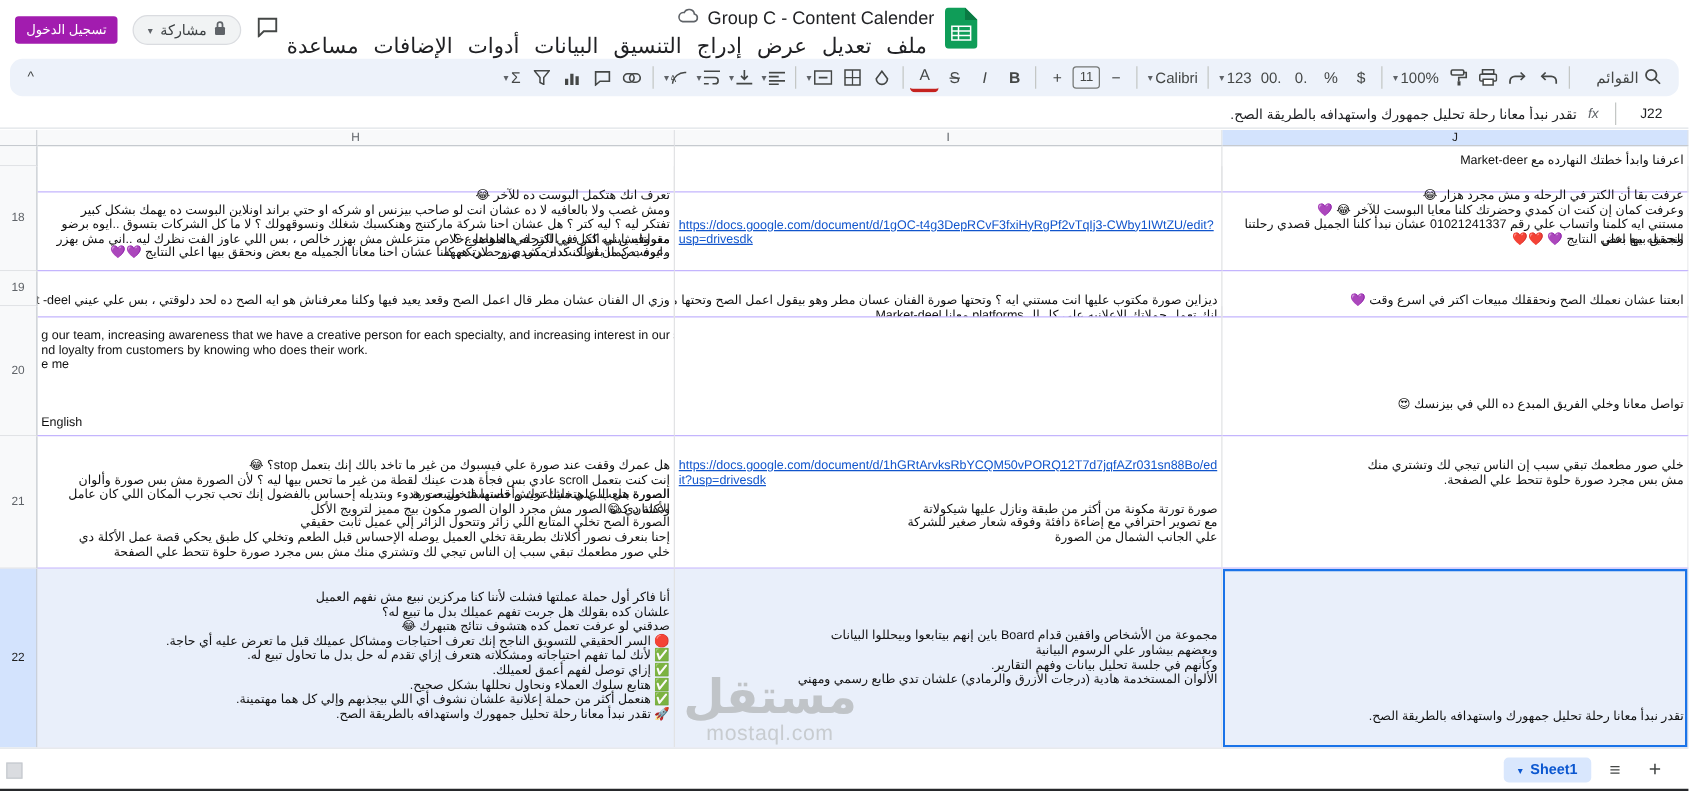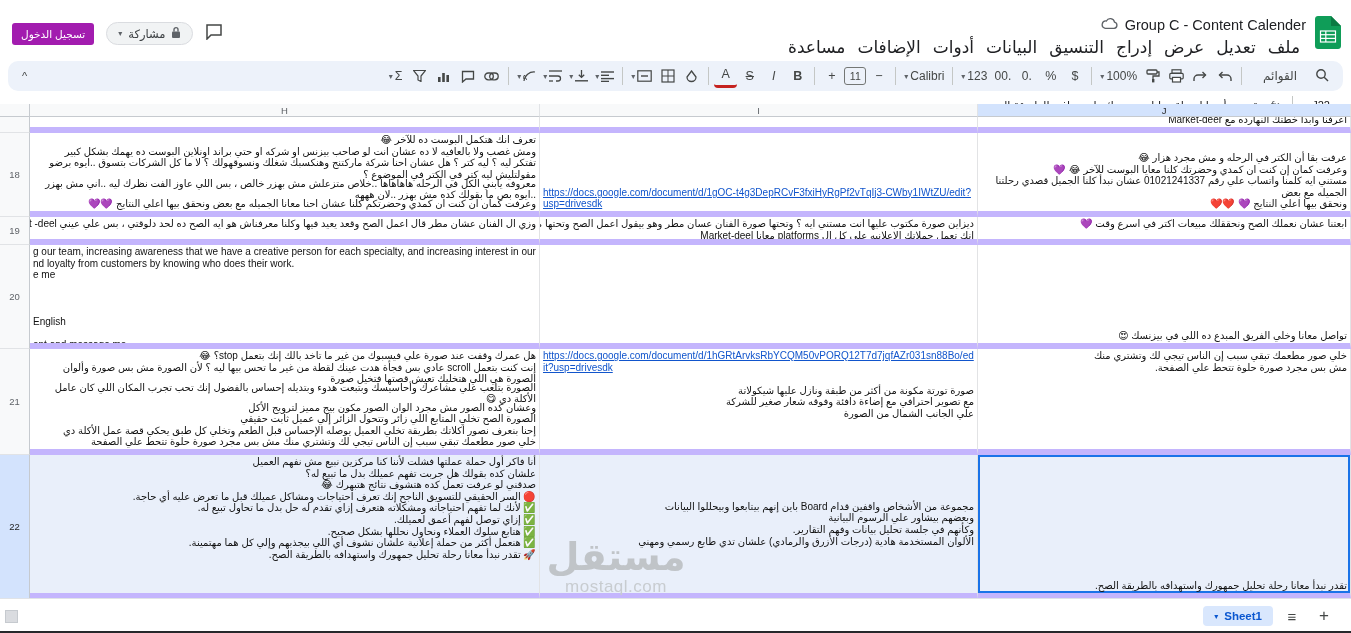--- a/index.html
+++ b/index.html
@@ -1,40 +1,40 @@
 <!DOCTYPE html>
 <html lang="ar"><head>
 <meta charset="utf-8">
 <style>
   *{box-sizing:border-box;margin:0;padding:0}
   body{margin:0;background:#fff}
   .app{position:relative;width:1351px;height:633px;overflow:hidden;background:#fff;
        font-family:"Liberation Sans","DejaVu Sans",sans-serif;direction:rtl;color:#202124}
 
   
-  .topbar{display:flex;justify-content:space-between;align-items:flex-start;padding:16px 10px 0 12px;height:60px}
+  .topbar{display:flex;justify-content:flex-end;align-items:flex-start;padding:6px 10px 0 12px;height:46px}
   .brand{display:flex;gap:9px}
   .doc-head{display:flex;flex-direction:column}
   .title-row{display:flex;align-items:center;gap:7px;direction:ltr;justify-content:flex-end}
   .doc-title{font-size:14.5px;color:#202124}
   .menu-row{display:flex;margin-top:2px}
   .menu-item{font-size:17px;color:#202124;padding:1px 6px;border-radius:4px;cursor:default}
   .top-actions{display:flex;align-items:center;gap:12px;margin-top:6px}
   .share-btn{display:flex;align-items:center;gap:6px;background:#f1f3f4;border:1px solid #dadce0;
              border-radius:14px;padding:3px 11px;font-size:11.5px;color:#3c4043}
   .signin-btn{background:#a21caf;color:#fff;font-size:10.5px;padding:5px 9px;border-radius:3px;white-space:nowrap}
   .caret{font-size:8px;color:#5f6368}
 
   
   .toolbar-wrap{padding:1px 8px 3px}
   .toolbar{display:flex;align-items:center;height:30px;background:#edf2fa;border-radius:10px;padding:0 8px;gap:1px}
   .tbtn{min-width:23px;height:24px;display:flex;align-items:center;justify-content:center;border-radius:4px;
         color:#444746;font-size:12.5px;padding:0 3px;gap:2px}
   .tsep{width:1px;height:18px;background:#c4c7c5;margin:0 4px;flex:none}
-  .tsearch{display:flex;align-items:center;gap:18px;color:#444746;font-size:12px;padding:0 6px 0 16px}
+  .tsearch{display:flex;align-items:center;gap:4px;color:#444746;font-size:12px;padding:0 6px 0 16px}
   .small-txt{font-size:12px;color:#444746}
   .fontsize-box{width:22px;height:18px;border:1px solid #747775;border-radius:3px;font-size:10.5px;
                 display:flex;align-items:center;justify-content:center;color:#444746}
   .bold-b{font-weight:bold}.ital-i{font-style:italic}.strike-s{text-decoration:line-through}
   .acolor{border-bottom:3px solid #c5221f;line-height:11px;padding-bottom:0}
   .collapse-btn{margin-right:auto;font-size:11px;color:#444746;padding-left:6px}
 
   
   .fbar{display:flex;align-items:center;height:23px;border-bottom:1px solid #e0e3e7;padding:0 6px;background:#fff}
   .namebox{width:48px;display:flex;align-items:center;justify-content:center;gap:5px;font-size:11px;color:#202124}
@@ -45,21 +45,21 @@
   .grid{position:absolute;top:104px;left:0;right:0;bottom:35px;direction:ltr;overflow:hidden;background:#fff}
   .ghead{display:flex;height:13px}
   .gcorner{width:30px;flex:none;background:#f8f9fa;border-right:1px solid #c6cacf;border-bottom:1px solid #c6cacf}
   .gcol{display:flex;align-items:center;justify-content:center;font-size:9.5px;color:#5f6368;background:#f8f9fa;
         border-right:1px solid #e1e3e6;border-bottom:1px solid #c6cacf;flex:none}
   .gcol.sel{background:#d3e3fd;color:#1f1f1f}
   .grow{display:flex}
   .rowhead{width:30px;flex:none;display:flex;align-items:center;justify-content:center;font-size:9.5px;color:#5f6368;
            background:#f8f9fa;border-right:1px solid #c6cacf;border-bottom:1px solid #e1e3e6}
   .rowhead.sel{background:#d3e3fd;color:#1f1f1f}
-  .gcell{border-right:1px solid #e2e3e5;border-bottom:6px solid #c4b5fd;padding:1px 3px;font-size:10px;
+  .gcell{border-right:1px solid #e2e3e5;border-bottom:1px solid #c4b5fd;padding:18px 3px;font-size:10px;
          line-height:11.6px;color:#111;overflow:hidden;display:flex;flex-direction:column;flex:none}
   .v-top{justify-content:flex-start}.v-bottom{justify-content:flex-end}.v-mid{justify-content:center}
   .d-rtl{direction:rtl;text-align:right}.d-ltr{direction:ltr;text-align:left}
   .sel-row{background:#e9effa}
   .sel-cell{box-shadow:inset 0 0 0 2px #1a73e8}
   .doc-link{color:#1155cc;text-decoration:underline;word-break:break-all;direction:ltr;text-align:left;display:block;cursor:pointer}
   .cell-line{min-height:11.6px;overflow-wrap:break-word}
   .nowrap .cell-line{white-space:nowrap}
 
   

